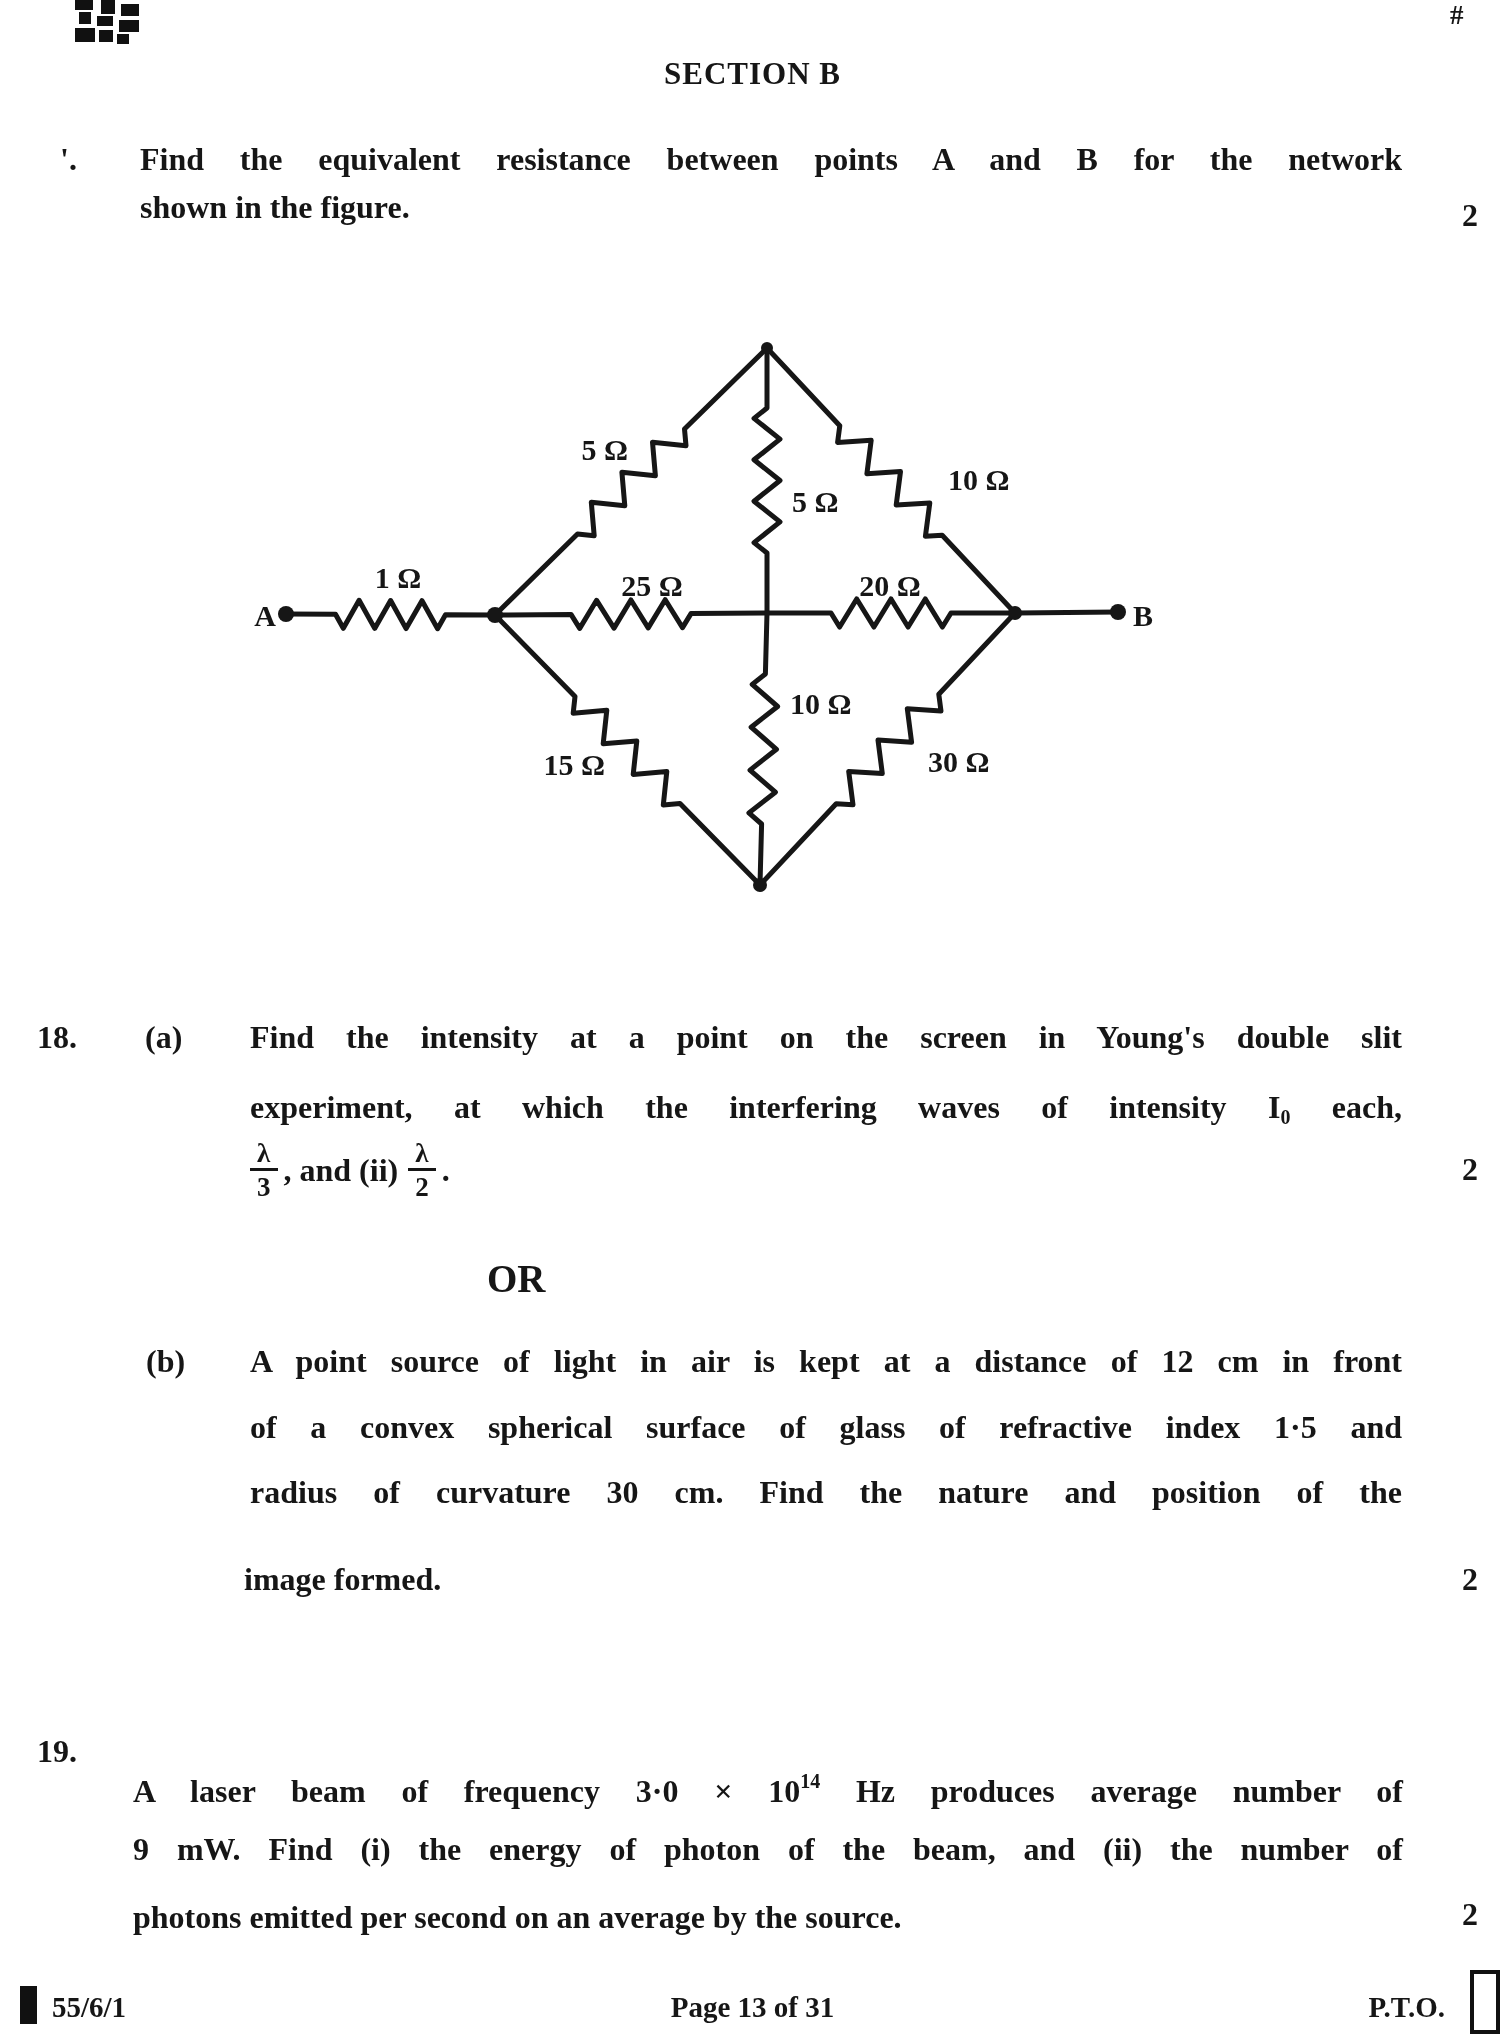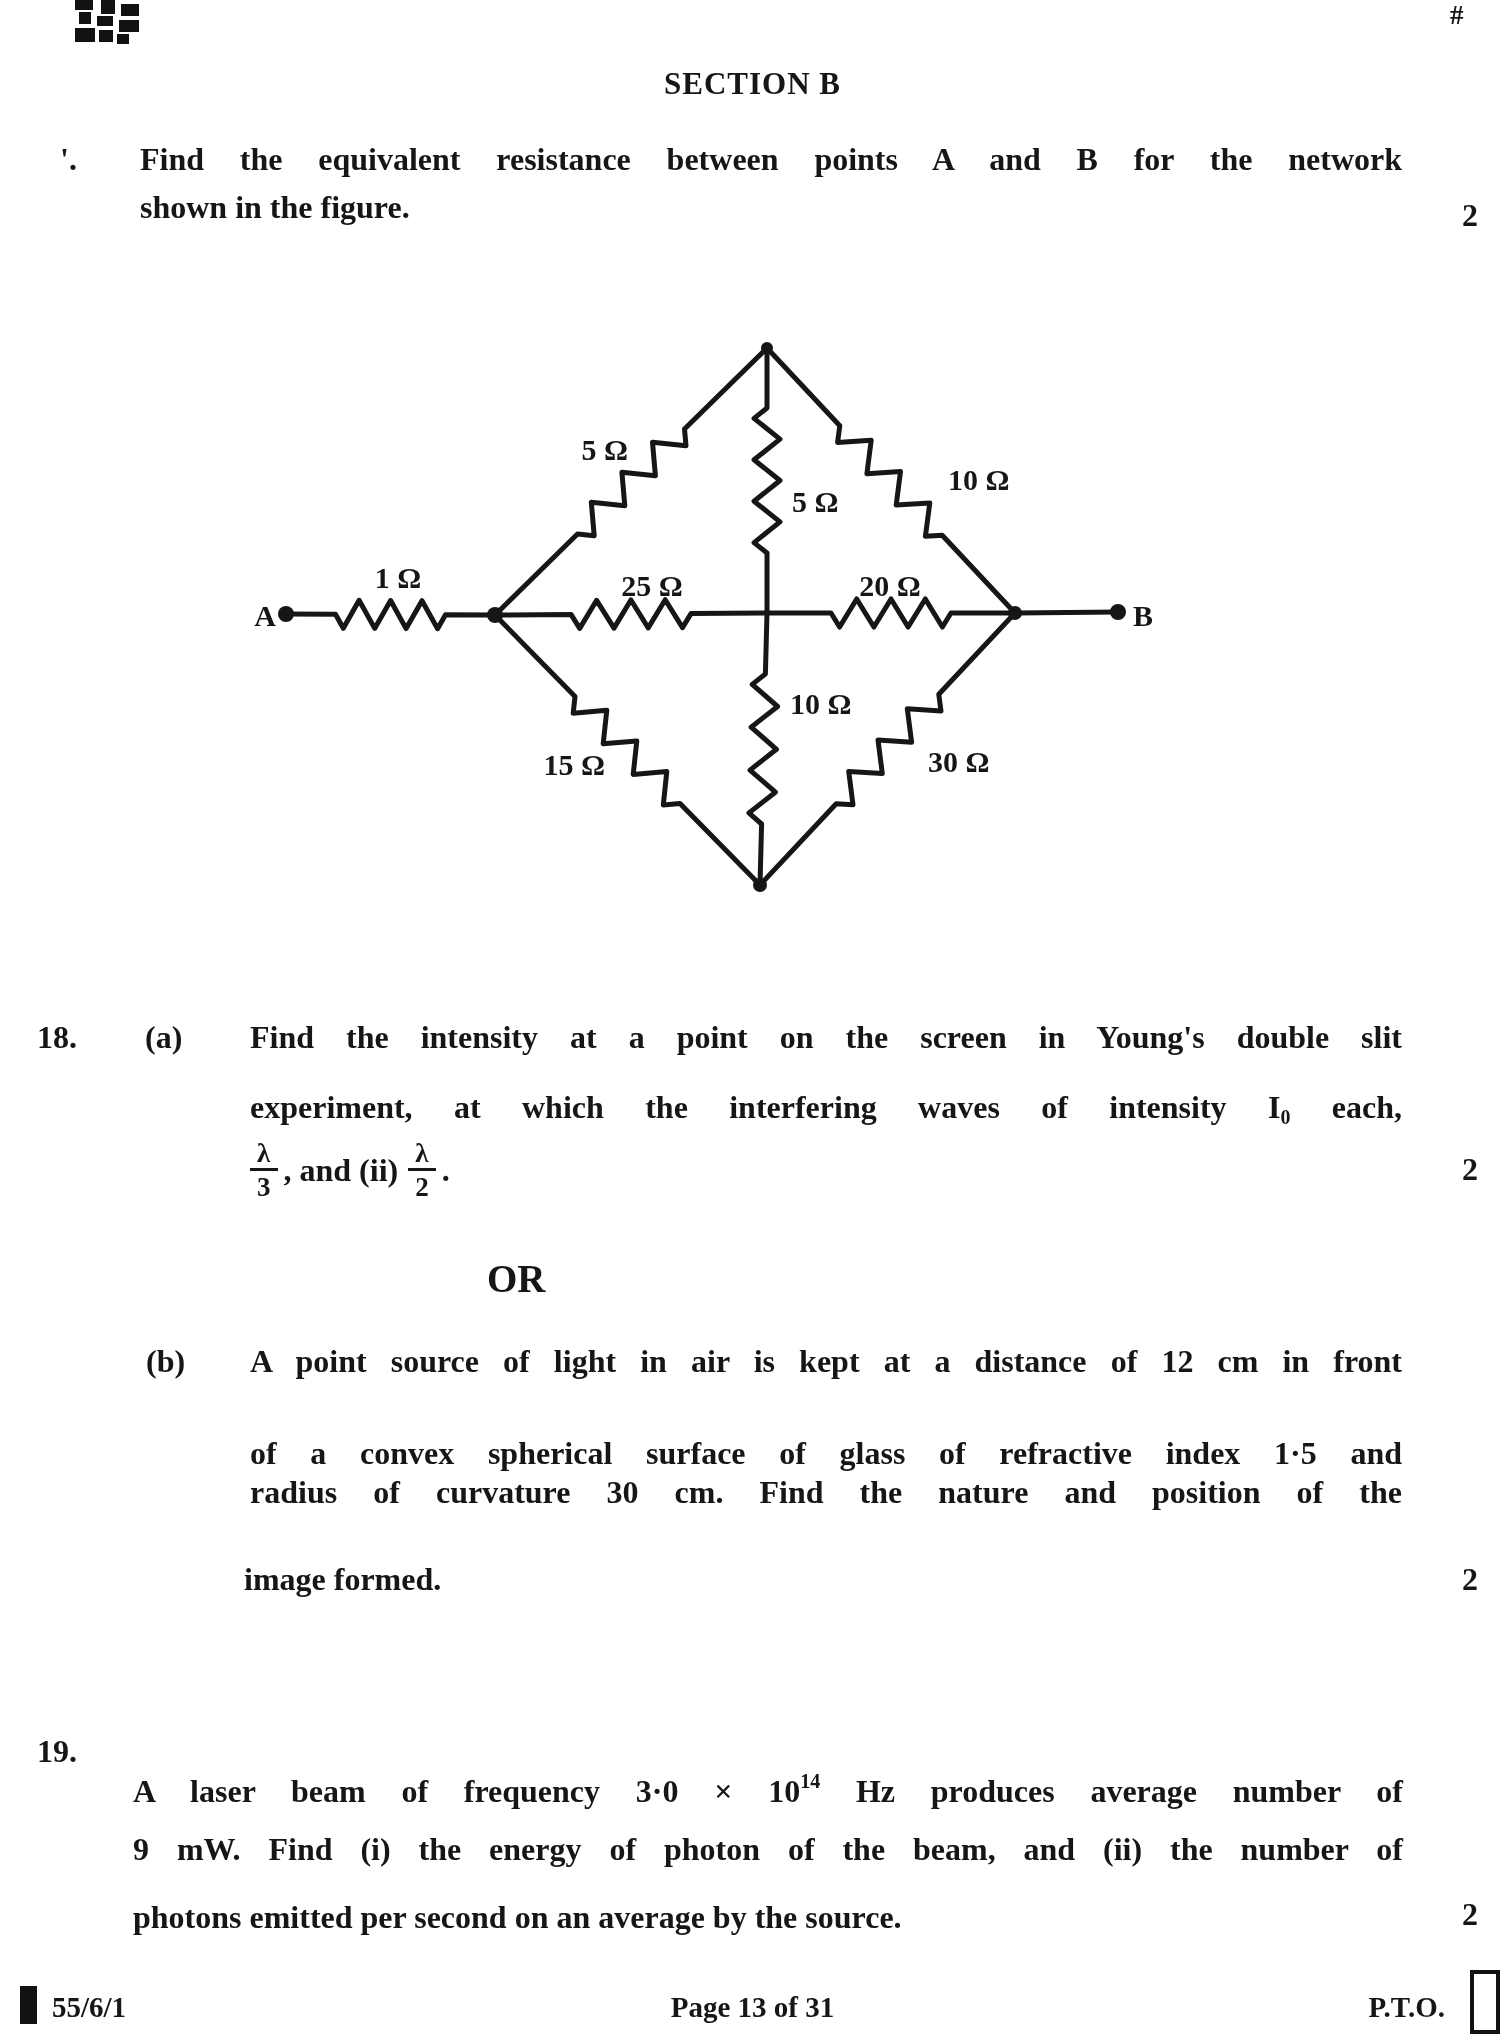--- a/index.html
+++ b/index.html
@@ -46,21 +46,21 @@
         <rect x="44" y="20" width="20" height="12"></rect>
       <rect x="0" y="28" width="20" height="14"></rect>
         <rect x="24" y="30" width="14" height="12"></rect>
       <rect x="42" y="34" width="12" height="10"></rect>
     </g>
   </svg>
 </div>
 
 <div class="abs" style="left:1450px;top:0;font-size:27px;line-height:30px;">#</div>
 
-<div class="abs section-title" style="left:0;top:56px;margin-top:10px;">SECTION B</div>
+<div class="abs section-title" style="left:0;top:56px;">SECTION B</div>
 
 <div class="abs qnum" style="left:60px;top:140px;">'.</div>
 <div class="abs jline" style="left:140px;top:140px;width:1262px;">Find the equivalent resistance between points A and B for the network</div>
 <div class="abs line" style="left:140px;top:188px;">shown in the figure.</div>
 <div class="abs marks" style="left:1432px;top:196px;">2</div>
 
 <div class="abs" style="left:0;top:300px;width:1505px;height:640px;">
   <svg id="circuit-svg" width="1505" height="640" viewBox="0 300 1505 640">
     <g id="circuit-lines">
         <path d="M286,614 L335.5,614.2 L343.3,628.3 L359.1,600.3 L374.7,628.4 L390.6,600.5 L406.1,628.6 L422.0,600.7 L437.6,628.7 L445.5,614.8 L495,615" fill="none" stroke="#161616" stroke-width="5" stroke-linejoin="round" stroke-linecap="round"></path>
@@ -111,21 +111,21 @@
     <span class="den">2</span>
   </span>
   <span class="tight">.</span>
 </div>
 <div class="abs marks" style="left:1432px;top:1150px;">2</div>
 
 <div class="abs or-label" style="left:487px;top:1256px;">OR</div>
 
 <div class="abs sublabel" style="left:146px;top:1342px;">(b)</div>
 <div class="abs jline" style="left:250px;top:1342px;width:1152px;">A point source of light in air is kept at a distance of 12 cm in front</div>
-<div class="abs jline" style="left:250px;top:1408px;width:1152px;margin-top:26px;">of a convex spherical surface of glass of refractive index 1·5 and</div>
+<div class="abs jline" style="left:250px;top:1408px;width:1152px;">of a convex spherical surface of glass of refractive index 1·5 and</div>
 <div class="abs jline" style="left:250px;top:1473px;width:1152px;">radius of curvature 30 cm. Find the nature and position of the</div>
 <div class="abs line" style="left:244px;top:1560px;">image formed.</div>
 <div class="abs marks" style="left:1432px;top:1560px;">2</div>
 
 <div class="abs qnum" style="left:37px;top:1732px;text-align:center;">19.</div>
 <div class="abs jline" style="left:133px;top:1762px;width:1270px;">
   <span>A laser beam of frequency 3·0 × 10</span><span class="sup">14</span><span> Hz produces average number of</span>
 </div>
 <div class="abs jline" style="left:133px;top:1830px;width:1270px;">9 mW. Find (i) the energy of photon of the beam, and (ii) the number of</div>
 <div class="abs line" style="left:133px;top:1898px;">photons emitted per second on an average by the source.</div>

